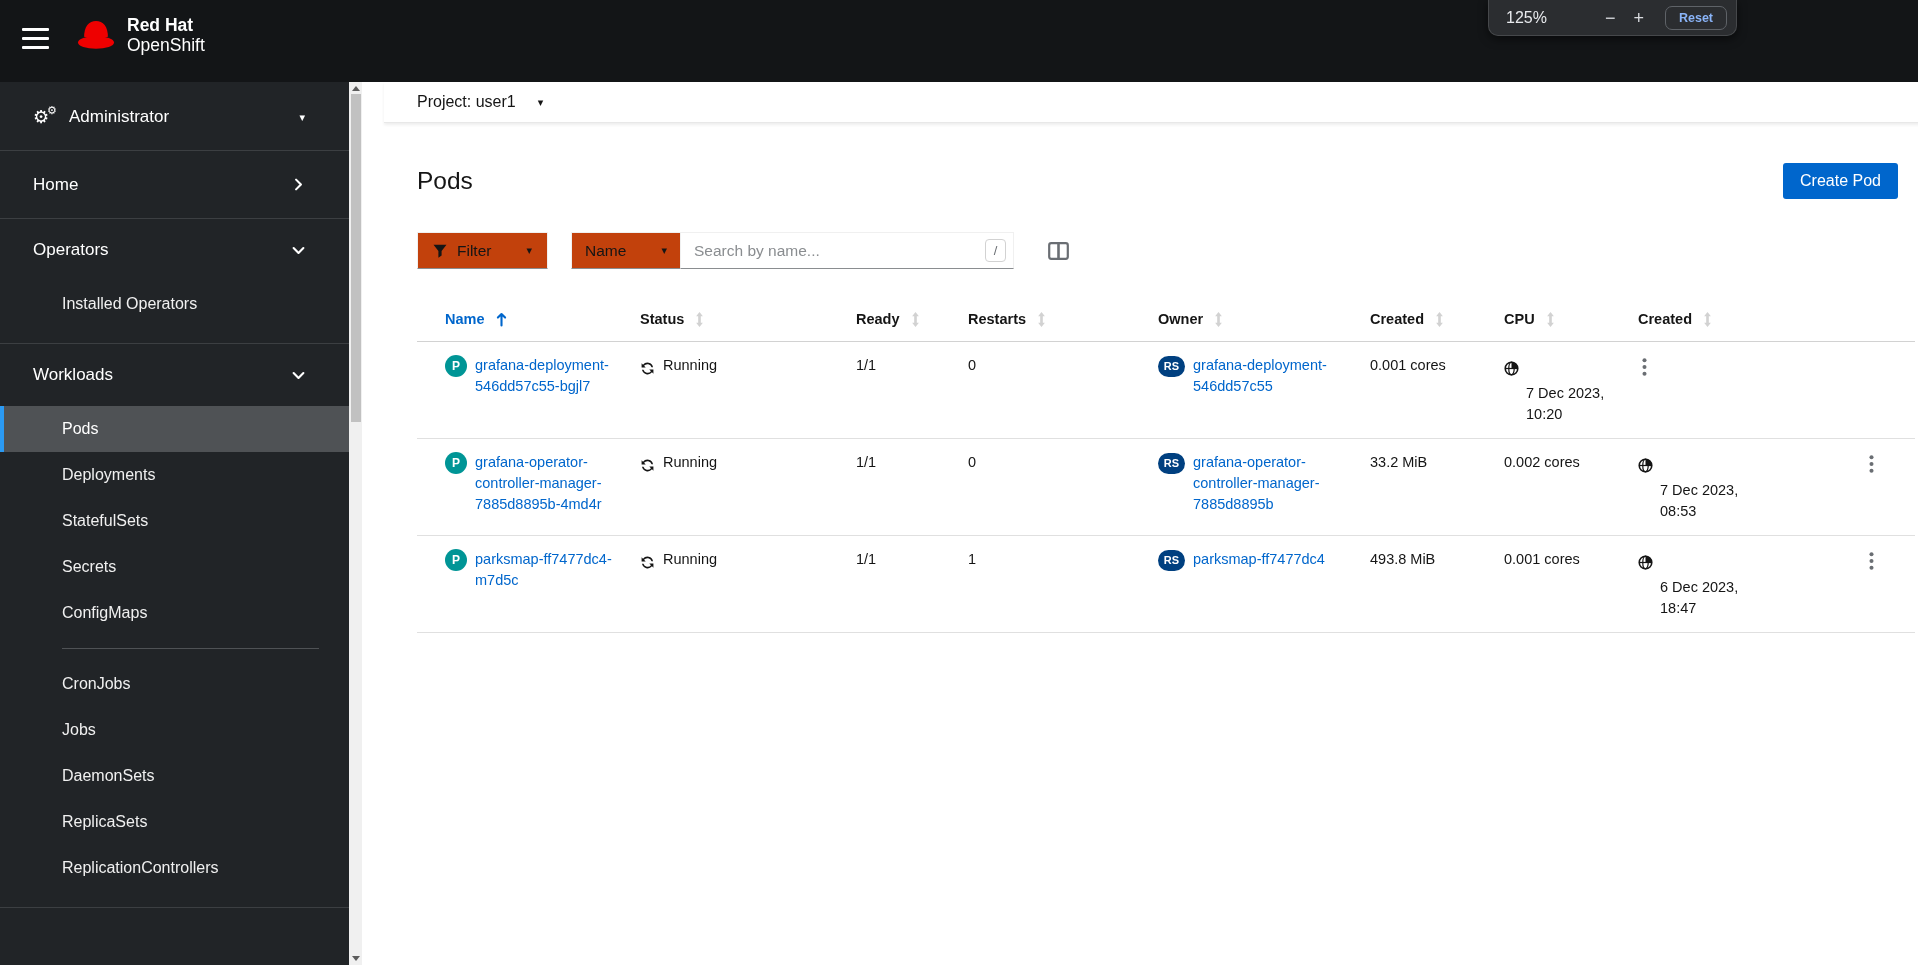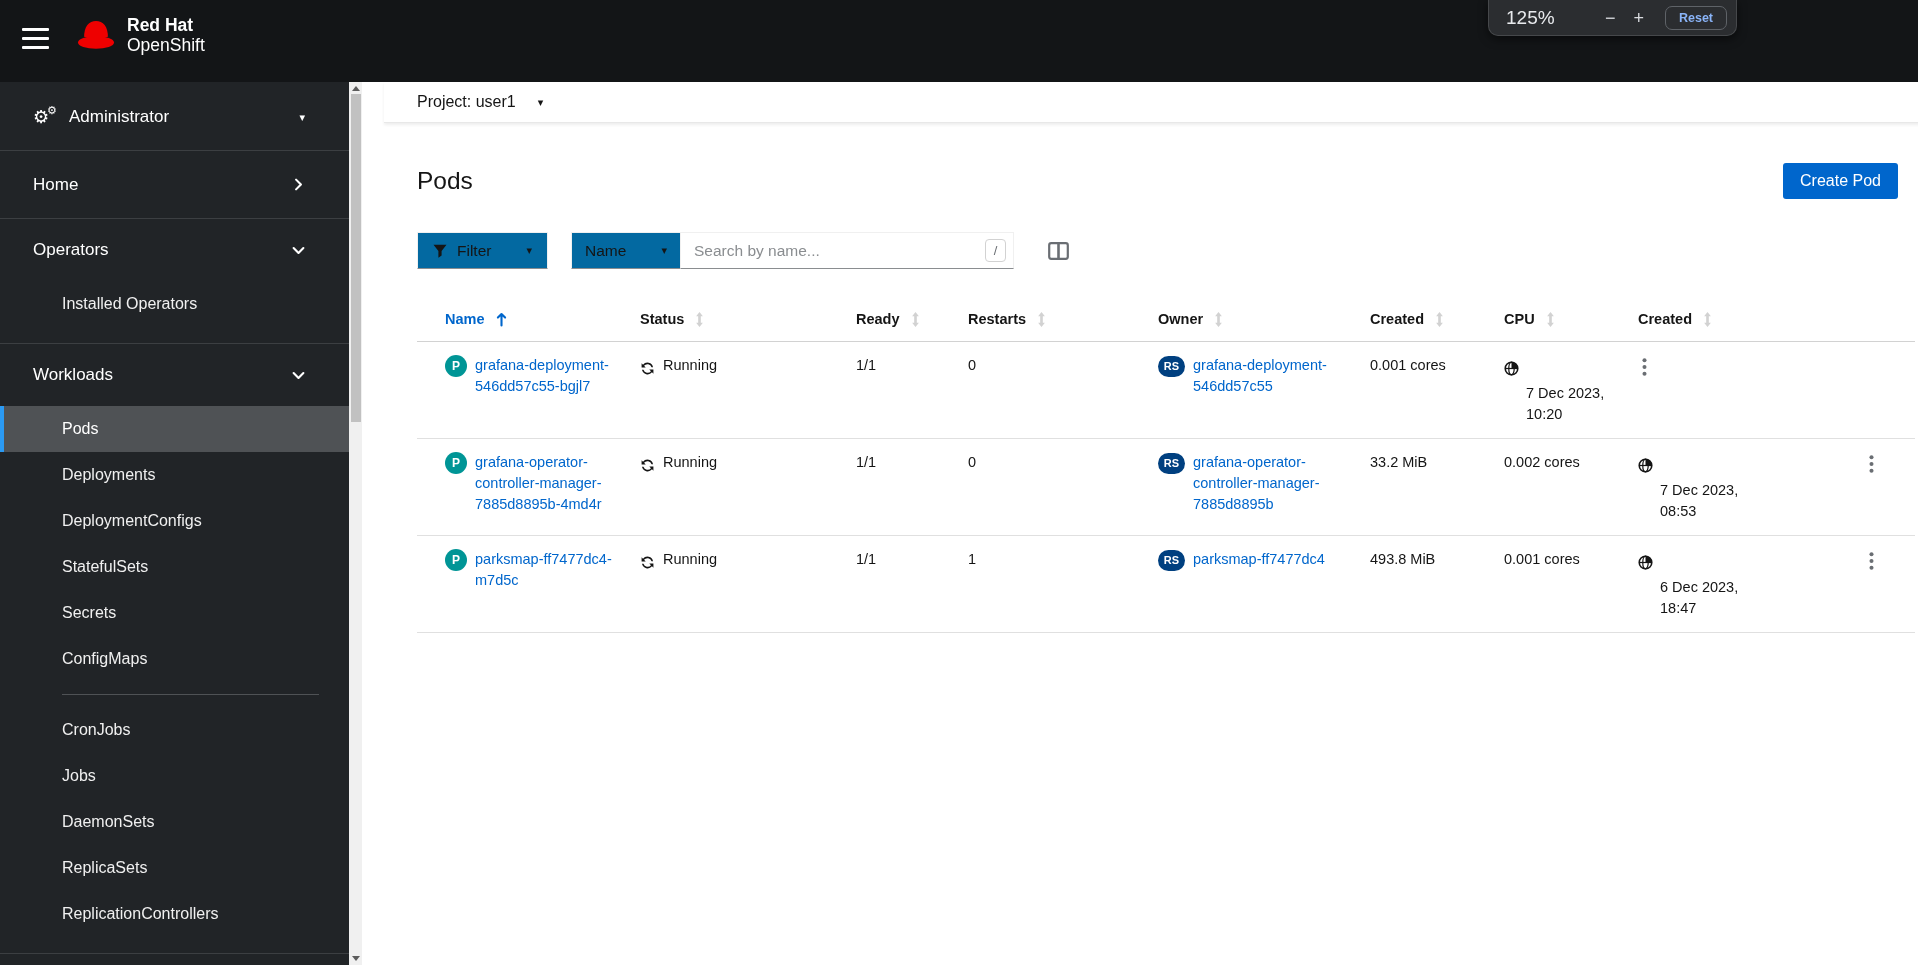--- a/index.html
+++ b/index.html
@@ -15,21 +15,21 @@
   .brand-text { color:#fff; line-height:20px; font-size:17.5px; }
   .brand-text .b1 { font-weight:700; }
   .mast-right { position:absolute; right:0; top:0; height:82px; }
   .caret-w { font-size:11px; color:#fff; }
 
   
   .zoom-popup { position:absolute; left:1488px; top:0; width:249px; height:36px; background:#2b2d30;
                 border:1px solid #46484b; border-top:none; border-radius:0 0 10px 10px;
                 box-shadow:0 3px 10px rgba(0,0,0,.55); z-index:9;
                 display:flex; align-items:center; padding:0 9px 0 17px; color:#e8eaed; }
-  .zoom-level { font-size:19px; }
+  .zoom-level { font-size:16px; }
   .zoom-btn { background:none; border:none; color:#dadce0; font-size:18px; cursor:pointer; padding:0 9px; line-height:1; }
   .zoom-minus { margin-left:auto; }
   .zoom-reset { margin-left:12px; background:none; border:1px solid #5f6368; border-radius:7px;
                 color:#8ab4f8; font-size:12.5px; font-weight:700; padding:4px 13px; cursor:pointer; }
 
   
   .sidebar { position:absolute; left:0; top:82px; width:349px; height:883px; background:#212427; color:#fff; overflow:hidden; }
   .persp { padding:25px 44px 23px 33px; border-bottom:1px solid #3c3f42; display:flex; align-items:center; cursor:pointer; }
   .persp-gears { position:relative; width:26px; margin-right:10px; color:#fff; }
   .persp-gears .g1 { font-size:18px; line-height:18px; }
@@ -61,21 +61,21 @@
                  border-bottom:1px solid #e8e8e8; box-shadow:0 2px 3px rgba(0,0,0,.07); position:relative; z-index:2; }
   .project-toggle { display:flex; align-items:center; gap:22px; font-size:16px; color:#151515; cursor:pointer; }
   .caret-b { font-size:11px; color:#151515; }
 
   .page-header { display:flex; align-items:center; justify-content:space-between; padding:40px 42px 0 33px; }
   .page-title { font-size:24.5px; font-weight:500; color:#151515; }
   .btn-primary { background:#0066cc; color:#fff; border:none; border-radius:3px; font-size:16px;
                  padding:9px 17px; cursor:pointer; font-family:inherit; }
 
   .toolbar { display:flex; align-items:center; margin:33px 0 0 33px; }
-  .ctl { height:37px; background:#0369a1; border:1px solid #f0f0f0; border-bottom-color:#8a8d90;
+  .ctl { height:37px; background:#c2410c; border:1px solid #f0f0f0; border-bottom-color:#8a8d90;
          display:flex; align-items:center; font-size:15.5px; color:#151515; }
   .filter-toggle { width:131px; padding:0 15px; cursor:pointer; gap:10px; }
   .filter-toggle .caret-b { margin-left:auto; }
   .attr-toggle { width:110px; padding:0 13px; margin-left:23px; cursor:pointer; gap:10px; }
   .attr-toggle .caret-b { margin-left:auto; }
   .search-wrap { position:relative; }
   .search-input { width:333px; height:37px; border:1px solid #f0f0f0; border-bottom-color:#8a8d90; border-left:none;
                   font-size:15.5px; padding:0 40px 0 13px; color:#151515; font-family:inherit; outline:none; }
   .search-input::placeholder { color:#8a8d90; }
   .slash-hint { position:absolute; right:8px; top:7px; width:21px; height:23px; border:1px solid #d2d2d2; border-radius:4px;
@@ -180,23 +180,20 @@
               </svg>
             </span>
           </div>
           <div class="nav-item active">
             <span class="nav-item-label">Pods</span>
           </div>
           <div class="nav-item">
             <span class="nav-item-label">Deployments</span>
           </div>
           <div class="nav-item">
-            <span class="nav-item-label">DeploymentConfigs</span>
-          </div>
-          <div class="nav-item">
             <span class="nav-item-label">StatefulSets</span>
           </div>
           <div class="nav-item">
             <span class="nav-item-label">Secrets</span>
           </div>
           <div class="nav-item">
             <span class="nav-item-label">ConfigMaps</span>
           </div>
           <div class="nav-divider"></div>
           <div class="nav-item">

